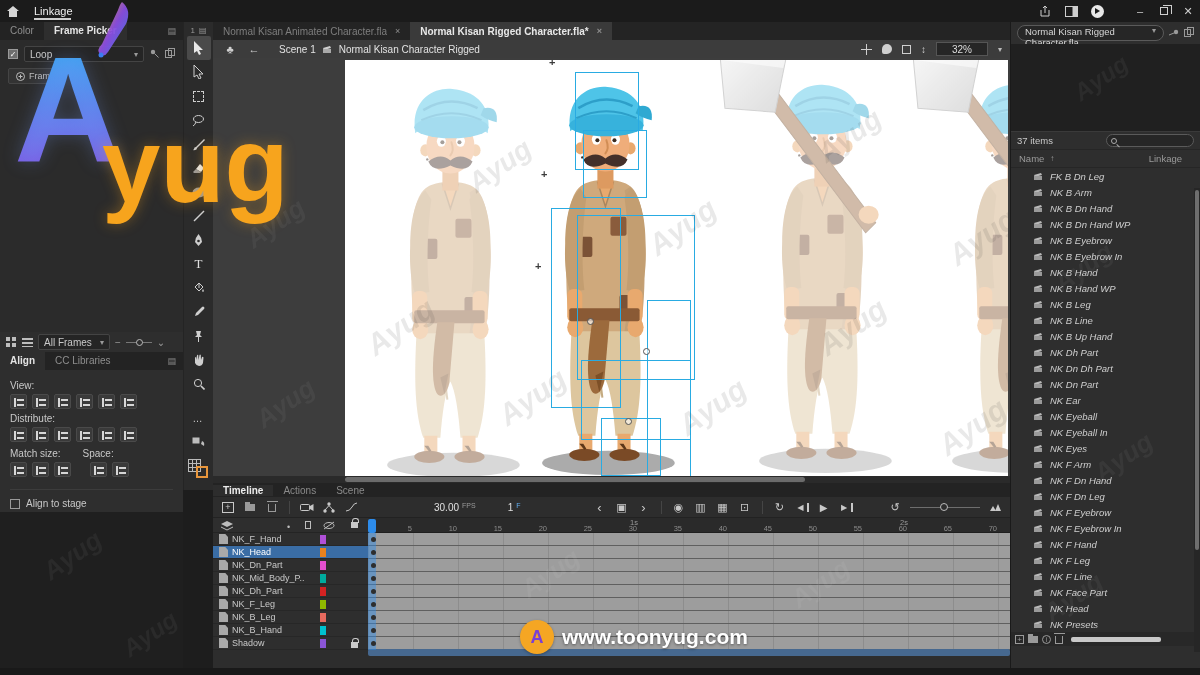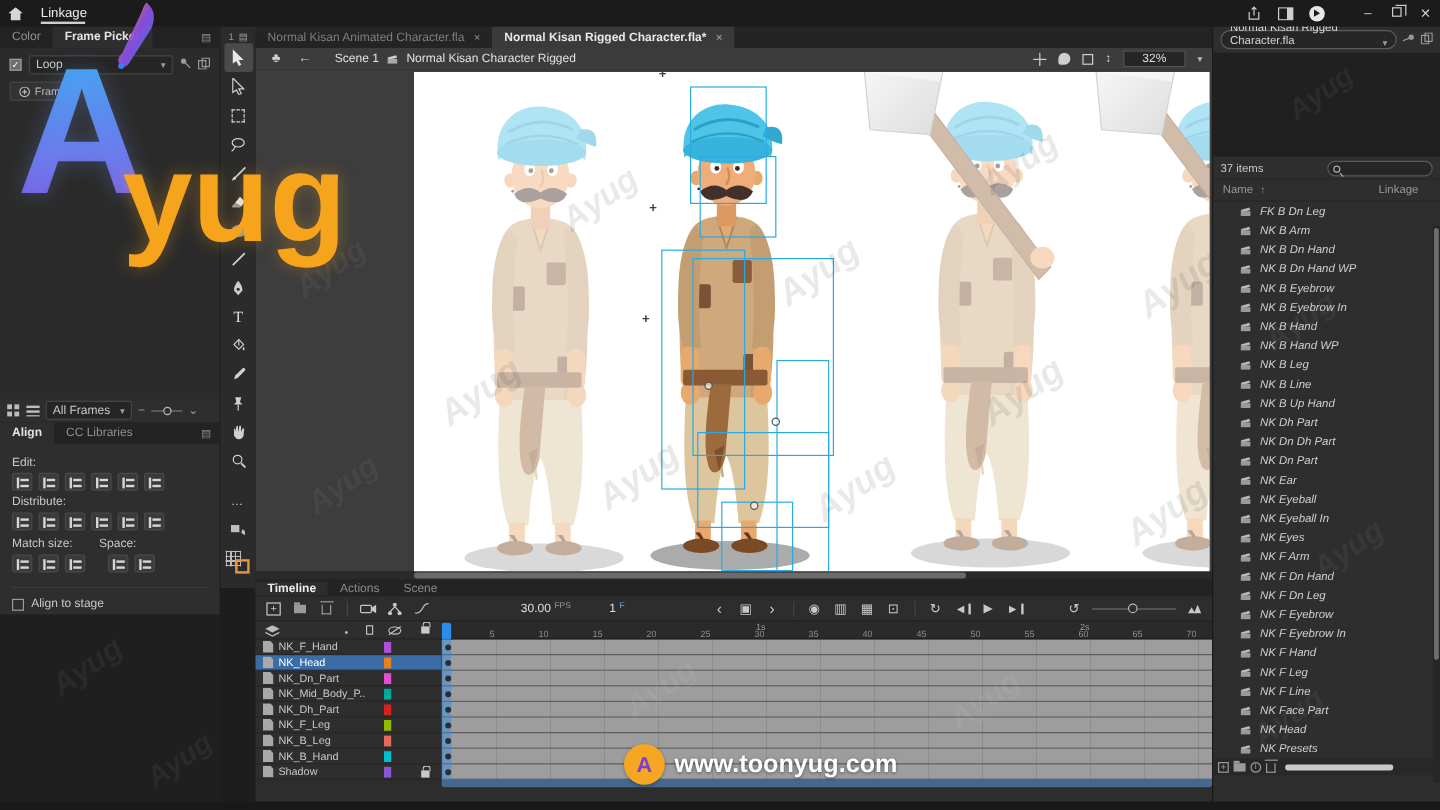--- a/index.html
+++ b/index.html
@@ -136,21 +136,21 @@
   #tl-bluebar{position:absolute;left:155px;top:166px;width:642px;height:7px;background:#46688f;border-radius:2px;}
   .tl-slider{width:70px;height:1px;background:#6e6e6e;position:relative;display:inline-block;}
   .tl-slider i{position:absolute;left:30px;top:-4px;width:8px;height:8px;border:1px solid #bbb;border-radius:50%;background:#2d2d2d;}
 
   
   #right{position:absolute;left:1010px;top:22px;width:190px;height:653px;background:#2e2e2e;border-left:1px solid #1a1a1a;}
   .lib-tabs{height:20px;background:#232323;display:flex;align-items:center;font-size:9.5px;color:#8a8a8a;}
   .lib-tab{padding:0 7px;height:20px;line-height:20px;white-space:nowrap;}
   .lib-tab.on{background:#2e2e2e;color:#ececec;font-weight:bold;}
   .lib-docrow{height:22px;display:flex;align-items:center;gap:5px;padding:0 6px;}
-  .lib-dd{flex:1;height:16px;border:1px solid #5a5a5a;border-radius:8px;background:#262626;display:flex;align-items:flex-end;
+  .lib-dd{flex:1;height:16px;border:1px solid #5a5a5a;border-radius:8px;background:#262626;display:flex;align-items:flex-start;
      padding:0 7px;color:#d6d6d6;font-size:9.5px;}
   .lib-preview{height:88px;background:#202020;border-bottom:1px solid #3a3a3a;position:relative;}
   .lib-countrow{height:18px;display:flex;align-items:center;padding:0 6px;gap:6px;color:#c9c9c9;font-size:9.5px;border-bottom:1px solid #262626;}
   .searchbox{margin-left:auto;width:88px;height:13px;border:1px solid #5a5a5a;border-radius:7px;background:#262626;
      display:flex;align-items:center;padding:0 4px;gap:3px;}
   .mag{width:6px;height:6px;border:1px solid #aaa;border-radius:50%;position:relative;flex:none;}
   .mag::after{content:"";position:absolute;left:5px;top:5px;width:4px;height:1px;background:#aaa;transform:rotate(45deg);transform-origin:0 0;}
   .searchbox input{flex:1;min-width:0;background:transparent;border:none;outline:none;color:#ddd;font-size:9px;}
   .lib-cols{height:18px;display:flex;align-items:center;padding:0 8px;color:#9a9a9a;font-size:9.5px;border-bottom:1px solid #262626;}
   .lib-col-link{margin-left:auto;padding-right:10px;}
@@ -332,21 +332,21 @@
       </div>
     </div>
 
     <div id="align-panel">
       <div class="ptabs">
         <span class="ptab on">Align</span>
         <span class="ptab">CC Libraries</span>
         <span class="pmenu-ico">▤</span>
       </div>
       <div class="al-body">
-        <div class="al-label">Edit:</div>
+        <div class="al-label">View:</div>
         <div class="al-row">
 
         <span class="al-btn"></span>
             <span class="al-btn"></span>
             <span class="al-btn"></span>
             <span class="al-btn"></span>
             <span class="al-btn"></span>
             <span class="al-btn"></span>
           </div>
         <div class="al-label">Distribute:</div>

